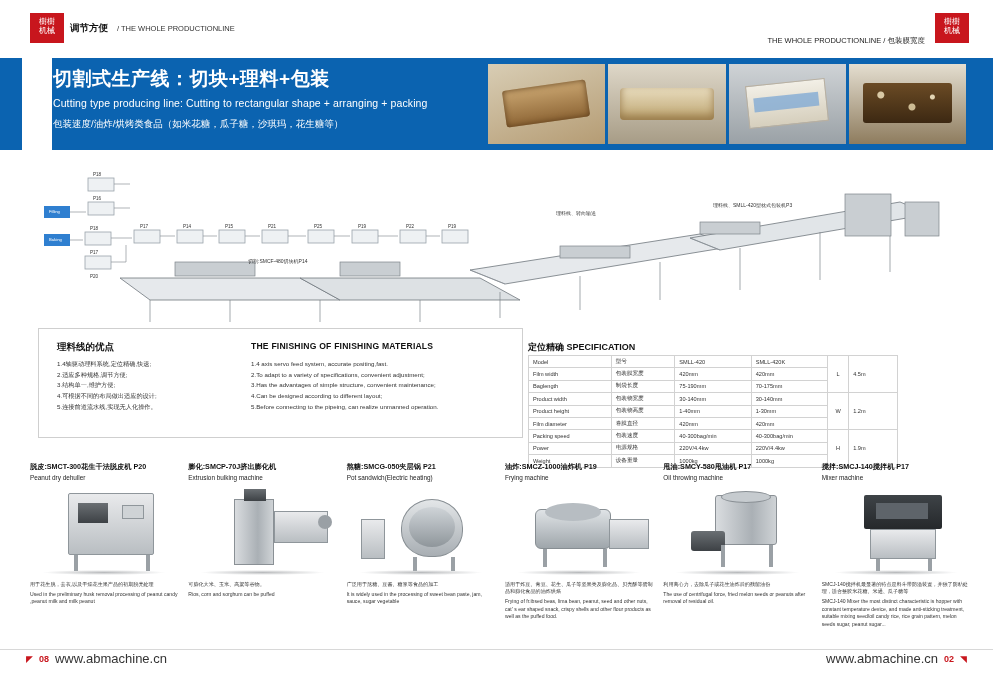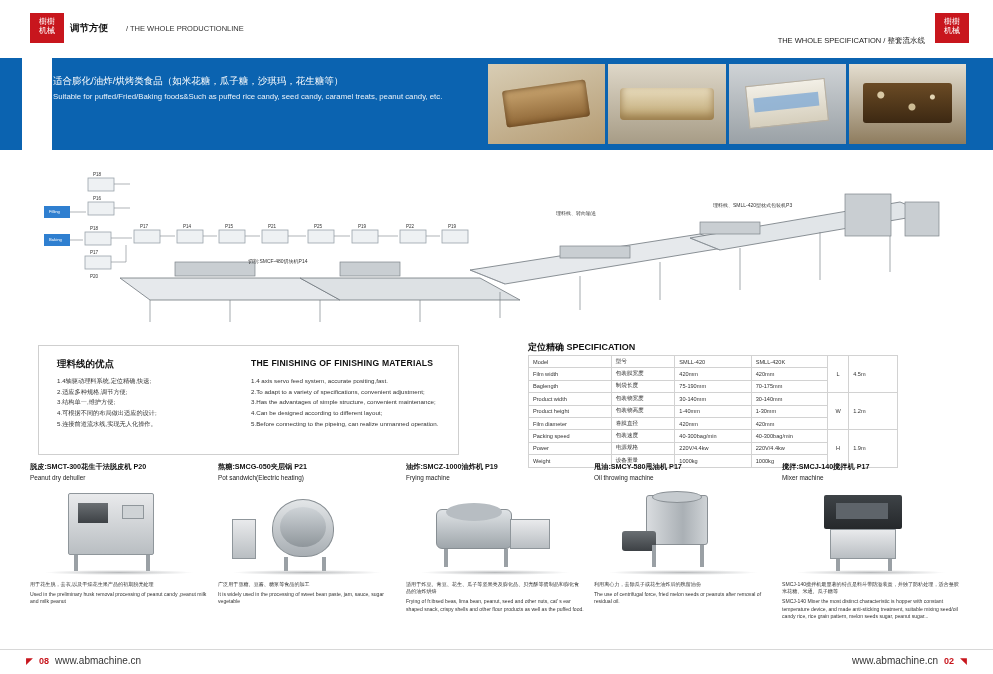--- a/index.html
+++ b/index.html
@@ -19,21 +19,21 @@
   .logo-block { position:absolute; display:flex; align-items:center; }
   .logo-left { left:30px; top:13px; }
   .logo-right { right:24px; top:13px; flex-direction:row-reverse; }
   .logo-mark {
     width:34px; height:30px; background:#c8161d; color:#fff;
     font-size:8px; line-height:9px; text-align:center; padding-top:4px;
     letter-spacing:0px;
   }
   .logo-mark span { display:block; }
   .logo-cn { font-size:9.5px; color:#111; font-weight:bold; margin-left:6px; white-space:nowrap;}
-  .logo-en { font-size:7.5px; color:#333; margin-left:18px; white-space:nowrap; }
+  .logo-en { font-size:7.5px; color:#333; margin-left:9px; white-space:nowrap; }
   .hdr-right-text { position:absolute; right:68px; top:36px; font-size:7.5px; color:#222; }
 
   
   .blueband { position:absolute; left:0; top:58px; width:993px; height:92px; background:#0b63b0; }
   .blueband-inner { position:absolute; left:53px; top:66px; width:440px; color:#fff; }
   .bb-title-cn { font-size:19px; font-weight:bold; letter-spacing:0.5px; }
   .bb-title-en { font-size:10.5px; margin-top:5px; letter-spacing:0.1px; }
   .bb-sub-cn { font-size:9.5px; margin-top:9px; }
   .bb-sub-en { font-size:7.8px; margin-top:4px; color:#eaf2fa; }
   .white-wedge { position:absolute; left:0; top:58px; width:52px; height:92px; background:#fff; }
@@ -61,21 +61,21 @@
                  radial-gradient(circle at 78% 35%, #e2d4b3 0 2px, transparent 3px); }
 
   
   .diagram { position:absolute; left:0; top:150px; width:993px; height:190px; background:#fff; }
   .dgm-svg { position:absolute; left:0; top:0; }
   .dgm-label { position:absolute; font-size:5px; color:#333; white-space:nowrap; }
   .dgm-chip { position:absolute; background:#2f7fd0; color:#fff; font-size:4.2px; padding:1px 3px; }
   .pnum { position:absolute; font-size:4.6px; color:#333; }
 
   
-  .advbox { position:absolute; left:38px; top:345px; width:421px; height:110px; border:1px solid #cfcfcf; }
+  .advbox { position:absolute; left:38px; top:328px; width:485px; height:110px; border:1px solid #cfcfcf; }
   .adv-cn-title { position:absolute; left:18px; top:12px; font-size:9.5px; font-weight:bold; color:#111; }
   .adv-cn-list { position:absolute; left:18px; top:30px; width:175px; font-size:6.2px; line-height:1.72; color:#333; }
   .adv-en-title { position:absolute; left:212px; top:12px; font-size:8.6px; font-weight:bold; color:#111; letter-spacing:.2px;}
   .adv-en-list { position:absolute; left:212px; top:30px; width:210px; font-size:6.2px; line-height:1.72; color:#333; }
 
   
   .spec-title { position:absolute; left:528px; top:341px; font-size:9px; font-weight:bold; color:#111; }
   table.spec { position:absolute; left:528px; top:355px; width:370px; border-collapse:collapse; font-size:5.6px; color:#333; }
   table.spec td { border:1px solid #d2d2d2; height:12.4px; padding:0 4px; }
   .sp-c1 { width:78px; }
@@ -101,21 +101,21 @@
   .m-steel { background:linear-gradient(90deg,#d9dcdf,#aab0b5 60%,#cfd3d6); border:1px solid #8a9095; }
   .m-leg { background:#9aa0a5; width:4px; }
   .m-shadow { position:absolute; bottom:2px; left:8%; width:84%; height:5px; background:radial-gradient(ellipse at center,#b9bbbd 0%,rgba(255,255,255,0) 70%); }
 
   
   .footer { position:absolute; left:0; bottom:0; width:993px; height:36px; background:#fff; border-top:0px; }
   .fline { position:absolute; left:0; bottom:24px; width:993px; height:1px; background:#d8d8d8; }
   .foot-left { position:absolute; left:26px; bottom:8px; display:flex; align-items:center; gap:6px; }
   .foot-right { position:absolute; right:26px; bottom:8px; display:flex; align-items:center; gap:6px; }
   .pg { font-size:9px; color:#c8161d; font-weight:bold; }
-  .site { font-size:10px; color:#333; }
+  .site { font-size:13px; color:#333; }
   .arrowmark { color:#c8161d; font-size:9px; }
 </style>
 </head>
 <body>
 
 <div class="page">
 
   <div class="topbar">
     <div class="logo-block logo-left">
       <div class="logo-mark">
@@ -125,30 +125,31 @@
       <div class="logo-cn">调节方便</div>
       <div class="logo-en">/ THE WHOLE PRODUCTIONLINE</div>
     </div>
 
     <div class="logo-block logo-right">
       <div class="logo-mark">
         <span>樹樹</span>
         <span>机械</span>
       </div>
     </div>
-    <div class="hdr-right-text">THE WHOLE SPECIFICATION / 整套流水线</div>
+    <div class="hdr-right-text">THE WHOLE PRODUCTIONLINE / 包装膜宽度</div>
   </div>
 
   <div class="blueband"></div>
   <div class="white-wedge"></div>
   <div class="wedge-blue"></div>
 
   <div class="blueband-inner">
-    <div class="bb-sub-cn">适合膨化/油炸/烘烤类食品（如米花糖，瓜子糖，沙琪玛，花生糖等）</div>
-    <div class="bb-sub-en">Suitable for puffed/Fried/Baking foods&amp;Such as puffed rice candy, seed candy, caramel treats, peanut candy, etc.</div>
+    <div class="bb-title-cn">切割式生产线：切块+理料+包装</div>
+    <div class="bb-title-en">Cutting type producing line:  Cutting to rectangular shape + arranging + packing</div>
+    <div class="bb-sub-cn">包装速度/油炸/烘烤类食品（如米花糖，瓜子糖，沙琪玛，花生糖等）</div>
   </div>
 
   <div class="photos">
     <div class="photo ph1">
         <div class="bar1"></div>
       </div>
     <div class="photo ph2">
         <div class="bar2"></div>
       </div>
     <div class="photo ph3">
@@ -348,20 +349,33 @@
         <div class="mach m-dark" style="left:48px; top:18px; width:30px; height:20px;"></div>
         <div class="mach" style="left:92px; top:20px; width:22px; height:14px; background:#cfd3d6; border:1px solid #8f969b;"></div>
         <div class="mach m-leg" style="left:44px; top:70px; height:16px;"></div>
         <div class="mach m-leg" style="left:116px; top:70px; height:16px;"></div>
         <div class="m-shadow"></div>
       </div>
       <div class="desc-cn">用于花生脱，去衣,以及干燥花生果产品的初期脱壳处理</div>
       <div class="desc-en">Used in the preliminary husk removal processing of peanut candy ,peanut milk and milk peanut</div>
     </div>
 
+    <div class="card">
+      <div class="t-cn">膨化:SMCP-70J挤出膨化机</div>
+      <div class="t-en">Extrusion bulking machine</div>
+      <div class="photo-box">
+        <div class="mach m-steel" style="left:46px; top:14px; width:40px; height:66px;"></div>
+        <div class="mach m-body" style="left:86px; top:26px; width:54px; height:32px;"></div>
+        <div class="mach m-dark" style="left:56px; top:4px; width:22px; height:12px;"></div>
+        <div class="mach" style="left:130px; top:30px; width:14px; height:14px; border-radius:50%; background:#9aa0a5;"></div>
+        <div class="m-shadow"></div>
+      </div>
+      <div class="desc-cn">可膨化大米、玉米、高粱等谷物。</div>
+      <div class="desc-en">Rios, corn and sorghum can be puffed</div>
+    </div>
 
     <div class="card">
       <div class="t-cn">熬糖:SMCG-050夹层锅 P21</div>
       <div class="t-en">Pot sandwich(Electric heating)</div>
       <div class="photo-box">
         <div class="mach" style="left:54px; top:14px; width:62px; height:58px; border-radius:50% 50% 45% 45%; background:linear-gradient(180deg,#e3e6e8,#a8aeb3); border:1px solid #878e93;"></div>
         <div class="mach" style="left:62px; top:22px; width:46px; height:40px; border-radius:50%; background:linear-gradient(180deg,#cfd4d8,#8f969b);"></div>
         <div class="mach m-body" style="left:14px; top:34px; width:24px; height:40px;"></div>
         <div class="mach m-leg" style="left:66px; top:72px; height:14px;"></div>
         <div class="mach m-leg" style="left:104px; top:72px; height:14px;"></div>

